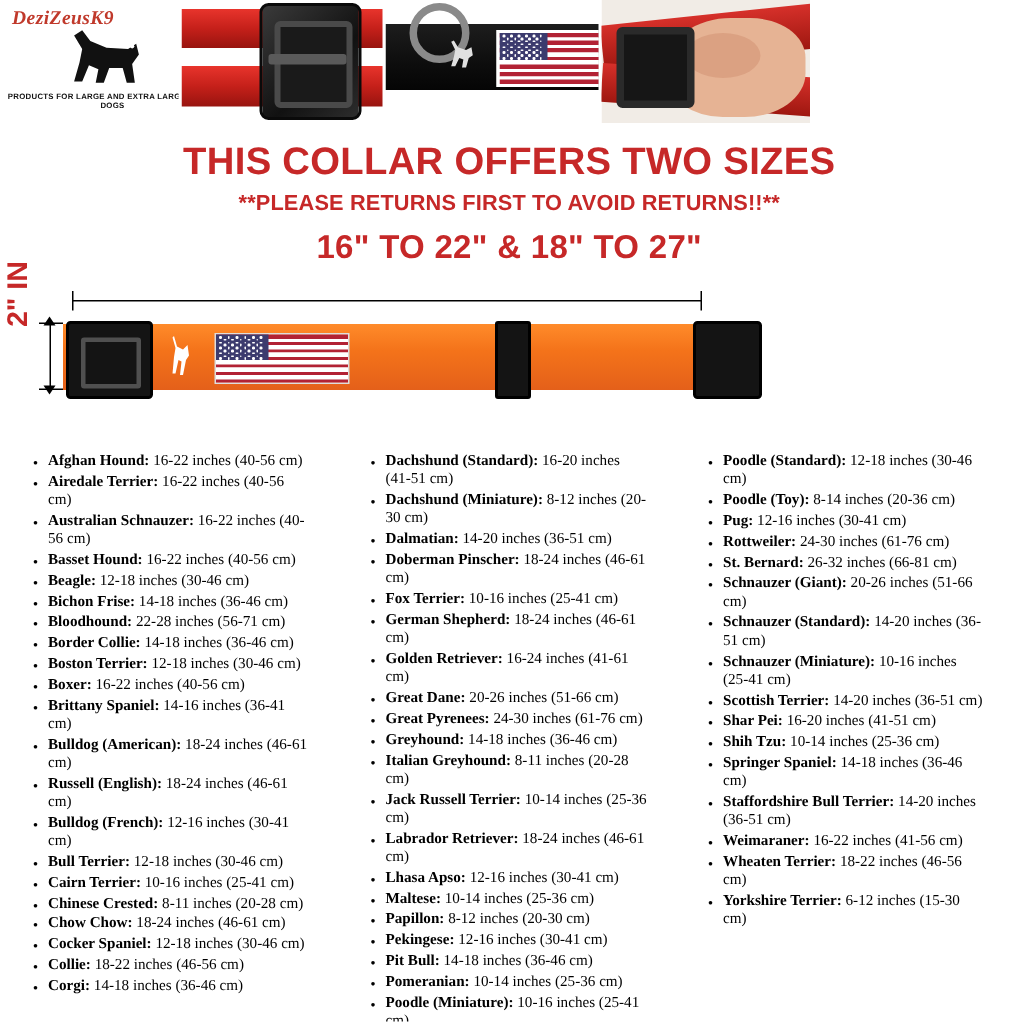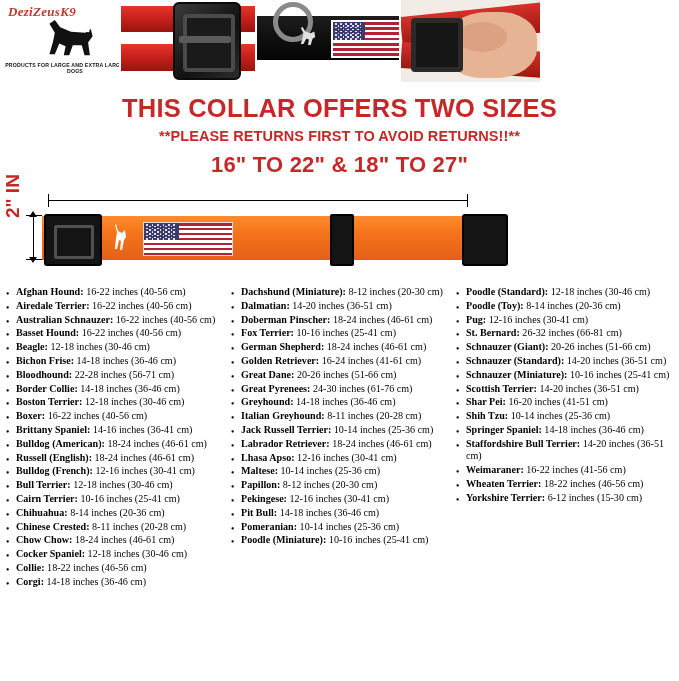--- a/index.html
+++ b/index.html
@@ -311,21 +311,21 @@
     padding: 4px 6px 0 6px;
     box-sizing: border-box;
     gap: 8px;
   }
   .breed-col {
     flex: 1 1 0;
     min-width: 0;
   }
   .breed-col ul {
     list-style: none;
-    margin: 0;
+    margin: 16px;
     padding: 0;
   }
   .breed-col li {
     position: relative;
     padding-left: 10px;
     font-size: 10.1px;
     line-height: 12.3px;
     margin-bottom: 1.5px;
     font-family: "Liberation Serif", serif;
     color: #000;
@@ -557,30 +557,30 @@
         <li><span class="breed-name">Bloodhound:</span><span> 22-28 inches (56-71 cm)</span></li>
         <li><span class="breed-name">Border Collie:</span><span> 14-18 inches (36-46 cm)</span></li>
         <li><span class="breed-name">Boston Terrier:</span><span> 12-18 inches (30-46 cm)</span></li>
         <li><span class="breed-name">Boxer:</span><span> 16-22 inches (40-56 cm)</span></li>
         <li><span class="breed-name">Brittany Spaniel:</span><span> 14-16 inches (36-41 cm)</span></li>
         <li><span class="breed-name">Bulldog (American):</span><span> 18-24 inches (46-61 cm)</span></li>
         <li><span class="breed-name">Russell (English):</span><span> 18-24 inches (46-61 cm)</span></li>
         <li><span class="breed-name">Bulldog (French):</span><span> 12-16 inches (30-41 cm)</span></li>
         <li><span class="breed-name">Bull Terrier:</span><span> 12-18 inches (30-46 cm)</span></li>
         <li><span class="breed-name">Cairn Terrier:</span><span> 10-16 inches (25-41 cm)</span></li>
-        <li><span class="breed-name">Chihuahua:</span><span> 8-14 inches (20-36 cm)</span></li>
         <li><span class="breed-name">Chinese Crested:</span><span> 8-11 inches (20-28 cm)</span></li>
         <li><span class="breed-name">Chow Chow:</span><span> 18-24 inches (46-61 cm)</span></li>
         <li><span class="breed-name">Cocker Spaniel:</span><span> 12-18 inches (30-46 cm)</span></li>
         <li><span class="breed-name">Collie:</span><span> 18-22 inches (46-56 cm)</span></li>
         <li><span class="breed-name">Corgi:</span><span> 14-18 inches (36-46 cm)</span></li>
       </ul>
   </div>
   <div class="breed-col">
     <ul id="col2">
+        <li><span class="breed-name">Dachshund (Standard):</span><span> 16-20 inches (41-51 cm)</span></li>
         <li><span class="breed-name">Dachshund (Miniature):</span><span> 8-12 inches (20-30 cm)</span></li>
         <li><span class="breed-name">Dalmatian:</span><span> 14-20 inches (36-51 cm)</span></li>
         <li><span class="breed-name">Doberman Pinscher:</span><span> 18-24 inches (46-61 cm)</span></li>
         <li><span class="breed-name">Fox Terrier:</span><span> 10-16 inches (25-41 cm)</span></li>
         <li><span class="breed-name">German Shepherd:</span><span> 18-24 inches (46-61 cm)</span></li>
         <li><span class="breed-name">Golden Retriever:</span><span> 16-24 inches (41-61 cm)</span></li>
         <li><span class="breed-name">Great Dane:</span><span> 20-26 inches (51-66 cm)</span></li>
         <li><span class="breed-name">Great Pyrenees:</span><span> 24-30 inches (61-76 cm)</span></li>
         <li><span class="breed-name">Greyhound:</span><span> 14-18 inches (36-46 cm)</span></li>
         <li><span class="breed-name">Italian Greyhound:</span><span> 8-11 inches (20-28 cm)</span></li>
@@ -593,20 +593,21 @@
         <li><span class="breed-name">Pit Bull:</span><span> 14-18 inches (36-46 cm)</span></li>
         <li><span class="breed-name">Pomeranian:</span><span> 10-14 inches (25-36 cm)</span></li>
         <li><span class="breed-name">Poodle (Miniature):</span><span> 10-16 inches (25-41 cm)</span></li>
       </ul>
   </div>
   <div class="breed-col">
     <ul id="col3">
         <li><span class="breed-name">Poodle (Standard):</span><span> 12-18 inches (30-46 cm)</span></li>
         <li><span class="breed-name">Poodle (Toy):</span><span> 8-14 inches (20-36 cm)</span></li>
         <li><span class="breed-name">Pug:</span><span> 12-16 inches (30-41 cm)</span></li>
+        <li><span class="breed-name">Rottweiler:</span><span> 24-30 inches (61-76 cm)</span></li>
         <li><span class="breed-name">St. Bernard:</span><span> 26-32 inches (66-81 cm)</span></li>
         <li><span class="breed-name">Schnauzer (Giant):</span><span> 20-26 inches (51-66 cm)</span></li>
         <li><span class="breed-name">Schnauzer (Standard):</span><span> 14-20 inches (36-51 cm)</span></li>
         <li><span class="breed-name">Schnauzer (Miniature):</span><span> 10-16 inches (25-41 cm)</span></li>
         <li><span class="breed-name">Scottish Terrier:</span><span> 14-20 inches (36-51 cm)</span></li>
         <li><span class="breed-name">Shar Pei:</span><span> 16-20 inches (41-51 cm)</span></li>
         <li><span class="breed-name">Shih Tzu:</span><span> 10-14 inches (25-36 cm)</span></li>
         <li><span class="breed-name">Springer Spaniel:</span><span> 14-18 inches (36-46 cm)</span></li>
         <li><span class="breed-name">Staffordshire Bull Terrier:</span><span> 14-20 inches (36-51 cm)</span></li>
         <li><span class="breed-name">Weimaraner:</span><span> 16-22 inches (41-56 cm)</span></li>

